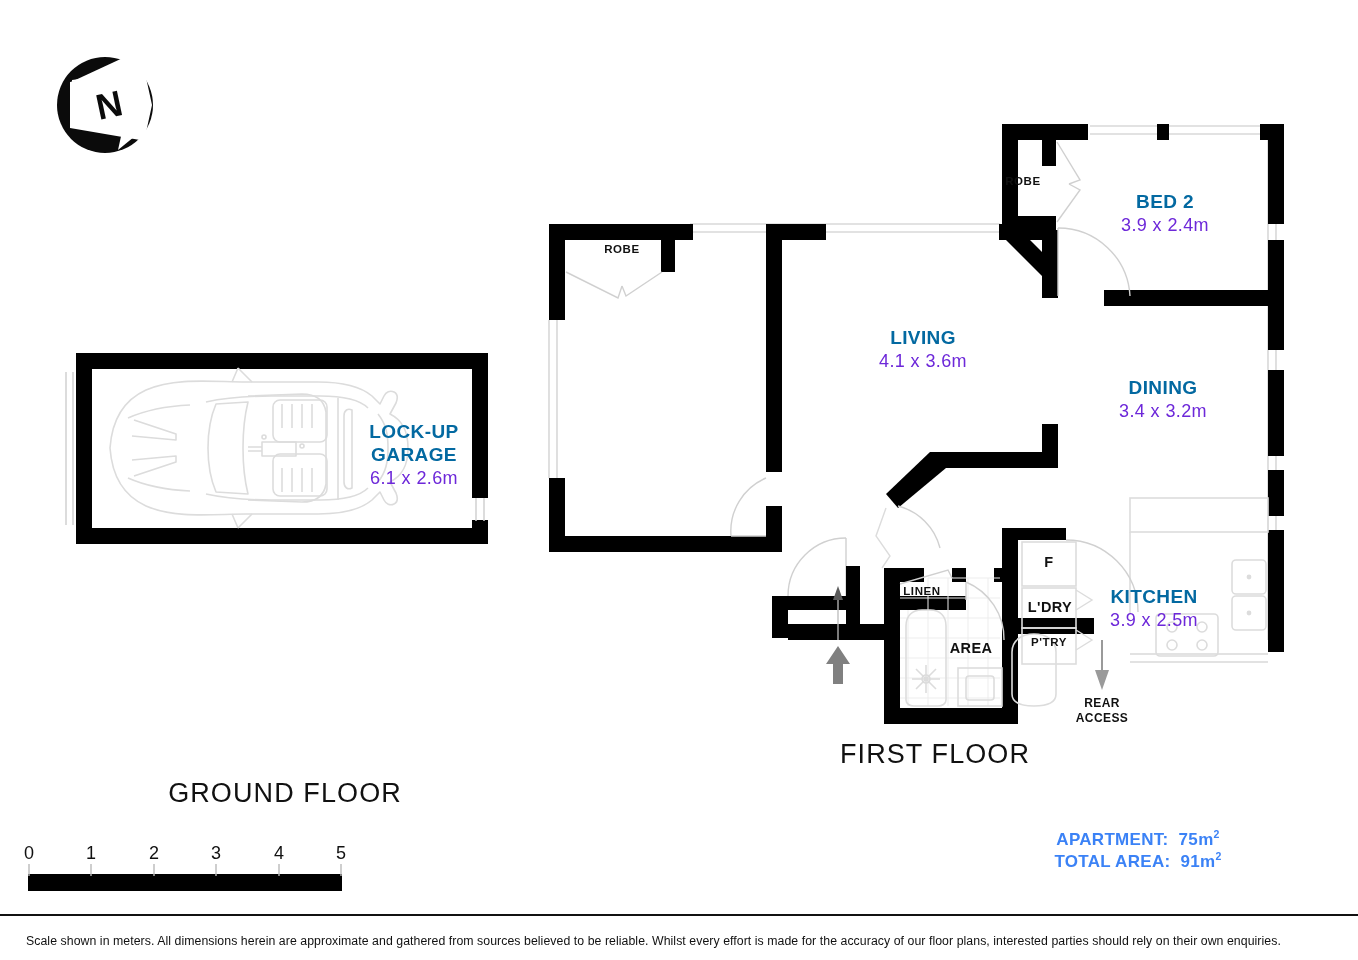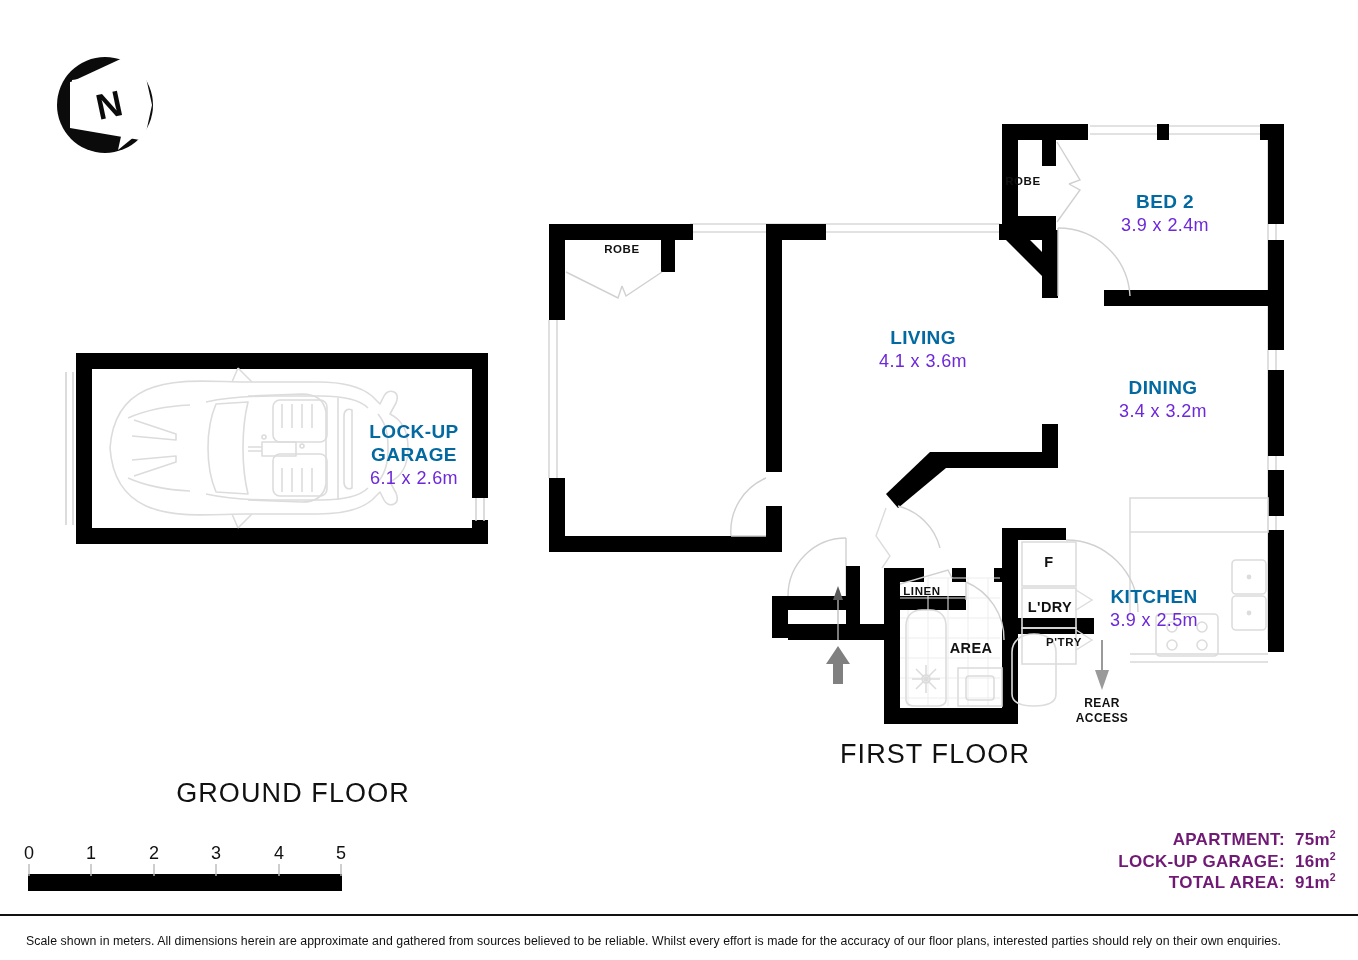--- a/index.html
+++ b/index.html
@@ -8,21 +8,21 @@
     font-family:"Liberation Sans", sans-serif;color:#1a1a1a;
   }
   .stage{position:absolute;inset:0;}
   svg.plan{position:absolute;left:0;top:0;width:1358px;height:960px;}
   .lbl{position:absolute;text-align:center;letter-spacing:.4px;}
   .room-name{font-size:19px;font-weight:600;color:#0369a1;line-height:23px;white-space:nowrap;}
   .room-dim{font-size:18px;font-weight:400;color:#6d28d9;line-height:24px;white-space:nowrap;}
   .small-lbl{font-size:11.5px;font-weight:600;color:#111;letter-spacing:.6px;white-space:nowrap;}
   .mid-lbl{font-size:14.5px;font-weight:600;color:#111;letter-spacing:.4px;white-space:nowrap;}
   .floor-title{font-size:27px;font-weight:400;color:#111;letter-spacing:1.1px;white-space:nowrap;}
-  .area-line{font-size:17px;font-weight:600;color:#701a75;letter-spacing:.3px;white-space:nowrap;text-align:right;}
+  .area-line{font-size:17px;font-weight:600;color:#3b82f6;letter-spacing:.3px;white-space:nowrap;text-align:center;}
   .area-line sup{font-size:10.5px;font-weight:600;vertical-align:super;}
   .scale-num{position:absolute;font-size:18px;font-weight:400;color:#111;text-align:center;width:24px;}
   .disclaimer{
     position:absolute;left:26px;top:934px;width:1310px;
     font-size:12.3px;font-weight:400;color:#111;letter-spacing:.06px;white-space:nowrap;
   }
   .hr-top{position:absolute;left:0;top:914px;width:1358px;height:1.5px;background:#111;}
   .rear-lbl{font-size:12px;font-weight:600;color:#111;line-height:15px;text-align:center;white-space:nowrap;}
 </style>
 </head>
@@ -362,40 +362,36 @@
     <div class="room-dim">3.9 x 2.5m</div>
   </div>
 
   <div class="lbl mid-lbl" style="left:931px;top:640px;width:80px;">AREA</div>
 
   <div class="lbl small-lbl" style="left:582px;top:243px;width:80px;">ROBE</div>
   <div class="lbl small-lbl" style="left:1000px;top:175px;width:46px;">ROBE</div>
   <div class="lbl small-lbl" style="left:891px;top:585px;width:62px;">LINEN</div>
   <div class="lbl mid-lbl" style="left:1029px;top:554px;width:40px;">F</div>
   <div class="lbl mid-lbl" style="left:1012px;top:599px;width:76px;">L'DRY</div>
-  <div class="lbl small-lbl" style="left:1016px;top:636px;width:66px;text-align:right;">P'TRY</div>
+  <div class="lbl small-lbl" style="left:1016px;top:636px;width:66px;">P'TRY</div>
 
   <div class="lbl" style="left:1052px;top:696px;width:100px;">
     <div class="rear-lbl">REAR</div>
     <div class="rear-lbl">ACCESS</div>
   </div>
 
-  <div class="lbl floor-title" style="left:165px;top:778px;width:240px;margin-left:8px;">GROUND FLOOR</div>
+  <div class="lbl floor-title" style="left:165px;top:778px;width:240px;">GROUND FLOOR</div>
   <div class="lbl floor-title" style="left:795px;top:739px;width:280px;">FIRST FLOOR</div>
 
   <div style="position:absolute;left:940px;top:828px;width:396px;">
     <div class="area-line">
       <span>APARTMENT:</span>
       <span>&nbsp;</span><span>75</span><span>m</span><sup>2</sup>
     </div>
     <div class="area-line">
-      <span>LOCK-UP GARAGE:</span>
-      <span>&nbsp;</span><span>16</span><span>m</span><sup>2</sup>
-    </div>
-    <div class="area-line">
       <span>TOTAL AREA:</span>
       <span>&nbsp;</span><span>91</span><span>m</span><sup>2</sup>
     </div>
   </div>
 
   <div class="scale-num" style="left:17px;top:843px;">0</div>
   <div class="scale-num" style="left:79px;top:843px;">1</div>
   <div class="scale-num" style="left:142px;top:843px;">2</div>
   <div class="scale-num" style="left:204px;top:843px;">3</div>
   <div class="scale-num" style="left:267px;top:843px;">4</div>

